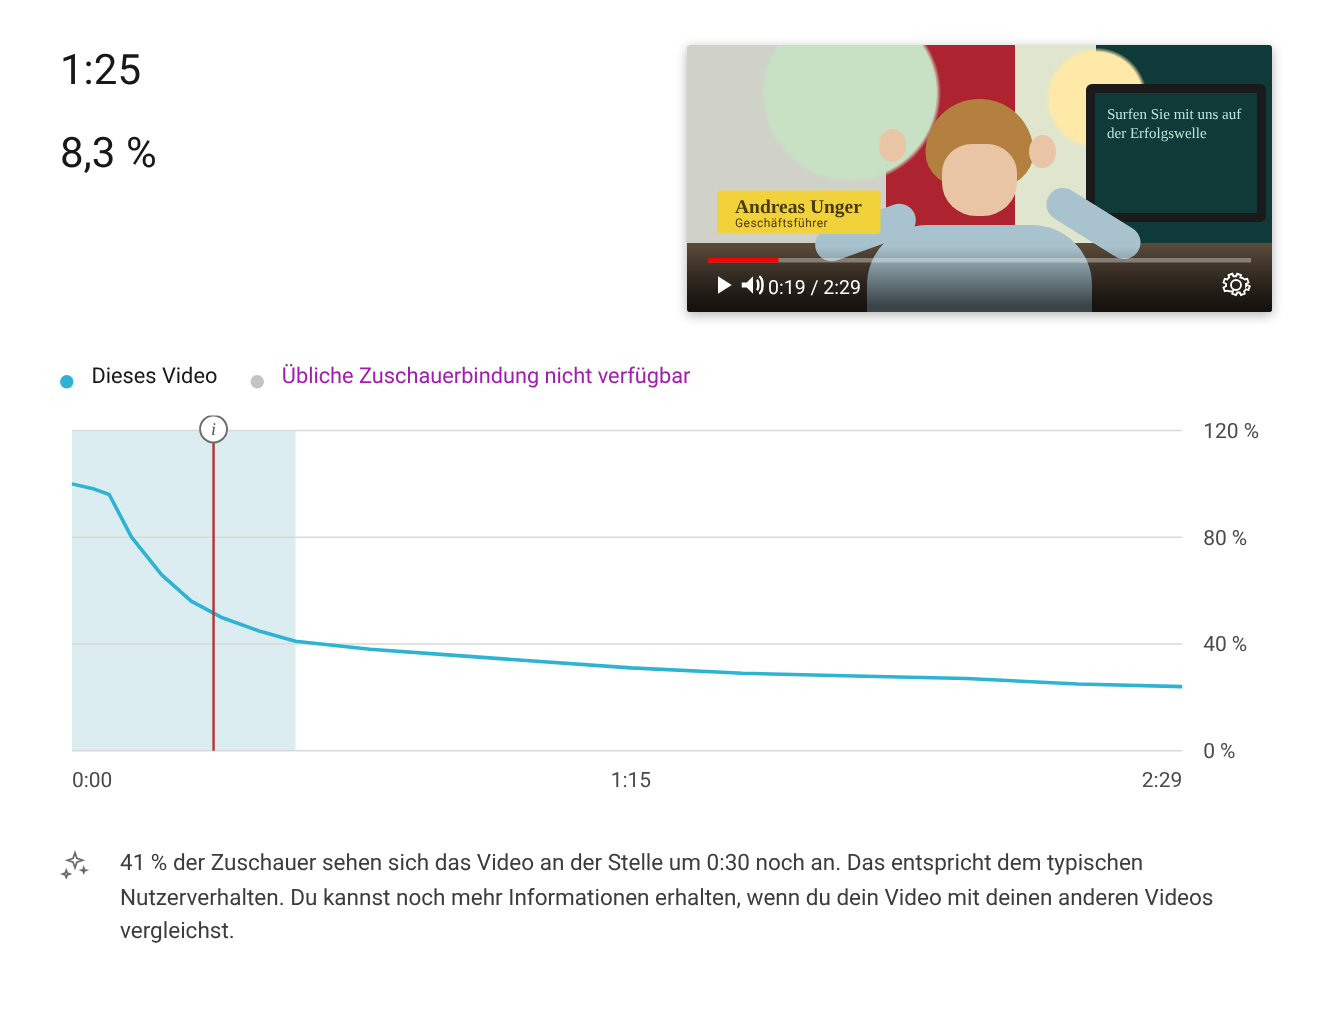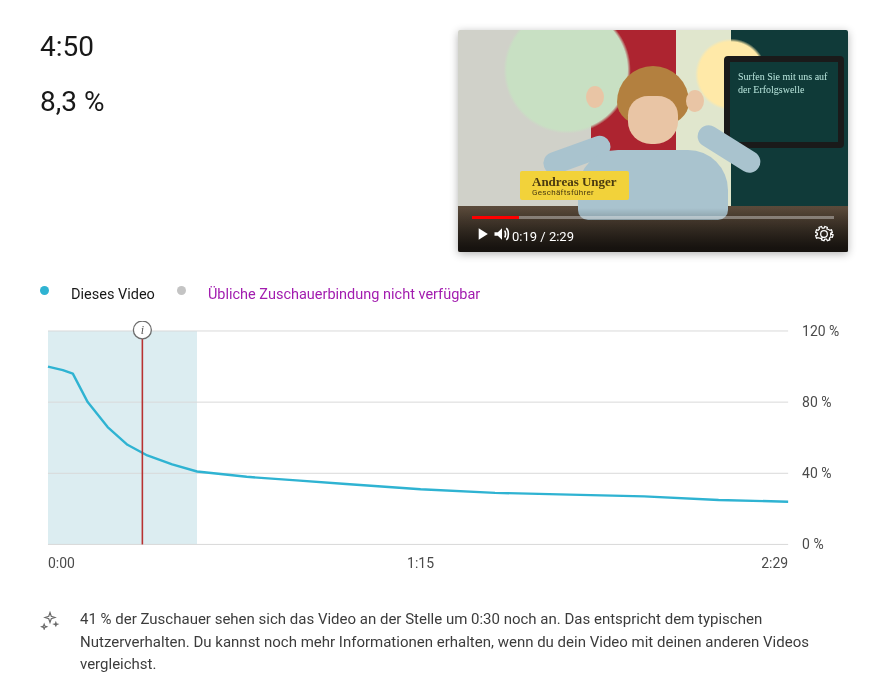--- a/index.html
+++ b/index.html
@@ -27,21 +27,21 @@
     display: flex;
     gap: 40px;
     margin-bottom: 34px;
   }
   .stats { flex: 1 1 auto; }
   .stat-label { font-size: 14px; color: var(--fg-soft); margin-bottom: 6px; }
   .stat-value { font-size: 28px; font-weight: 400; margin-bottom: 22px; }
 
   
   .thumb {
-    width: 390px; height: 222px;
+    width: 390px; height: 178px;
     position: relative;
     overflow: hidden;
     border-radius: 2px;
     box-shadow: 0 2px 8px rgba(0,0,0,.3);
     background:
       radial-gradient(circle at 70% 20%, #ffe9a8 10%, transparent 11%),
       radial-gradient(circle at 28% 18%, #c8e0c3 18%, transparent 19%),
       linear-gradient(90deg, #d0d1c9 0 34%, #ad2430 34% 56%, #e0e6cd 56% 70%, #103a39 70% 100%);
   }
   .thumb .monitor {
@@ -61,21 +61,20 @@
     background: linear-gradient(180deg, #5a4a3a 0%, #3f342a 100%);
   }
   .thumb .lower3rd {
     position: absolute; left: 20px; bottom: 52px;
     background: #f2d23a;
     color: #4a3a10;
     font-size: 10px;
     padding: 4px 12px 2px;
     border-radius: 2px;
     line-height: 1.1;
-    margin-left: 42px;
   }
   .thumb .lower3rd .ln1 { font-family: cursive; font-size: 13px; font-weight: 600; }
   .thumb .lower3rd .ln2 { font-size: 8px; letter-spacing: .3px; }
   .thumb .human {
     position:absolute; left: 50%; top: 36px; transform: translateX(-50%);
     width: 170px; height: 150px;
   }
   .thumb .human .hair {
     width: 72px; height: 60px; margin: 0 auto;
     background: #b3803f;
@@ -121,21 +120,21 @@
   .thumb .ctl svg { width:20px; height:20px; fill:#fff; }
   .thumb .time { font-size: 13px; }
   .thumb .gear { margin-left: auto; }
 
   
   .legend-row {
     display: flex; align-items: center; gap: 22px;
     font-size: 14.5px;
     margin-bottom: 12px;
   }
-  .legend-item { display: flex; align-items: flex-start; gap: 22px; }
+  .legend-item { display: flex; align-items: flex-end; gap: 12px; }
   .dot { width: 9px; height: 9px; border-radius: 50%; }
   .dot.blue { background: var(--line-blue); }
   .dot.grey { background: #c4c4c4; }
   .legend-item.disabled { color: #a21caf; pointer-events: none; }
   .guide { margin-left: auto; display:flex; align-items:center; gap:8px; color: var(--fg-soft); }
   .info-circ {
     width:18px; height:18px; border:1.4px solid #6f6f6f; border-radius:50%;
     display:flex; align-items:center; justify-content:center;
     font-size:12px; color:#6f6f6f;
   }
@@ -157,21 +156,21 @@
   .insight { display:flex; gap:20px; margin-top:28px; font-size:15px; line-height:1.5; color: var(--fg-soft); }
   .sparkle { flex: 0 0 20px; margin-top:2px; }
   .sparkle svg { width:20px; height:20px; stroke:#6a6a6a; fill:none; stroke-width:1.4; }
 </style>
 </head>
 <body>
 
 <div class="top">
 
   <div class="stats">
-    <div class="stat-value">4:50</div>
+    <div class="stat-value">1:25</div>
     <div class="stat-value">8,3 %</div>
   </div>
 
   <div class="thumb">
     <div class="desk"></div>
     <div class="monitor">Surfen Sie mit uns auf der Erfolgswelle</div>
     <div class="human">
       <div class="arm-l"></div>
         <div class="arm-r"></div>
       <div class="hair"></div>

